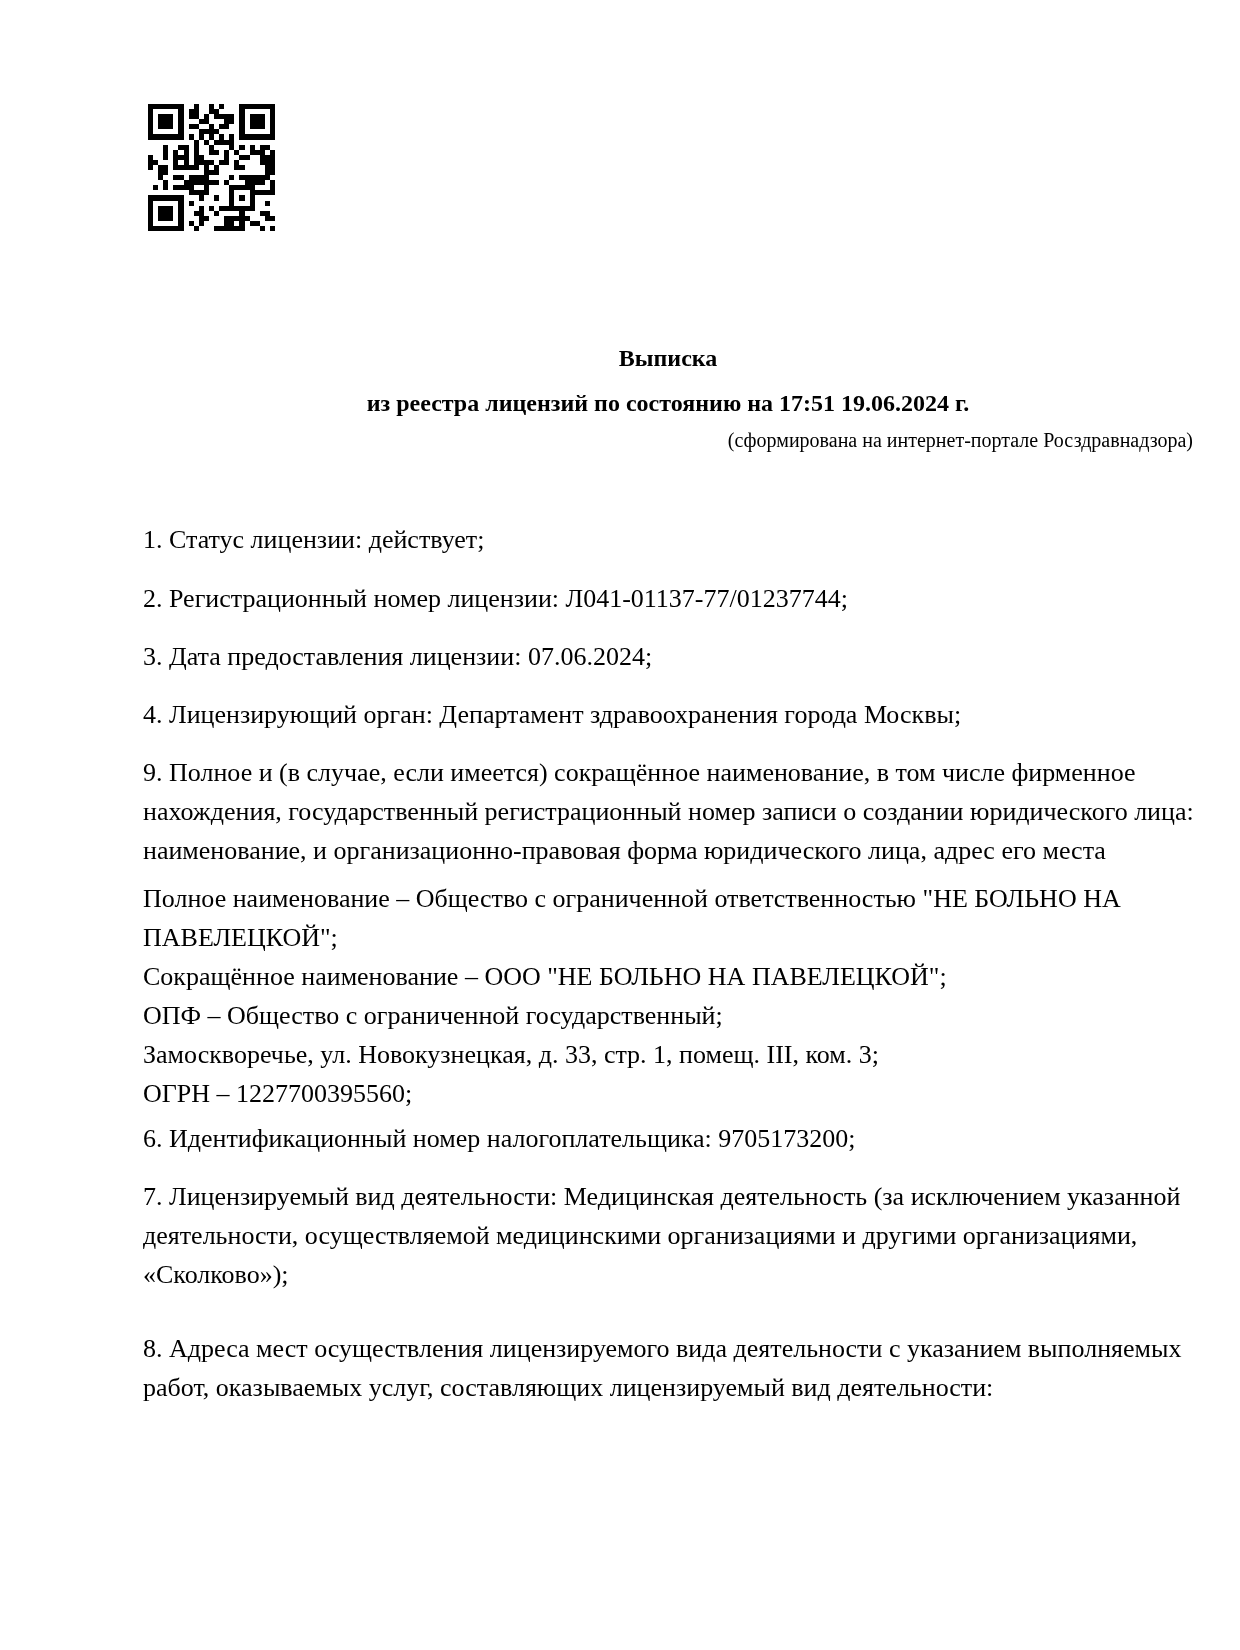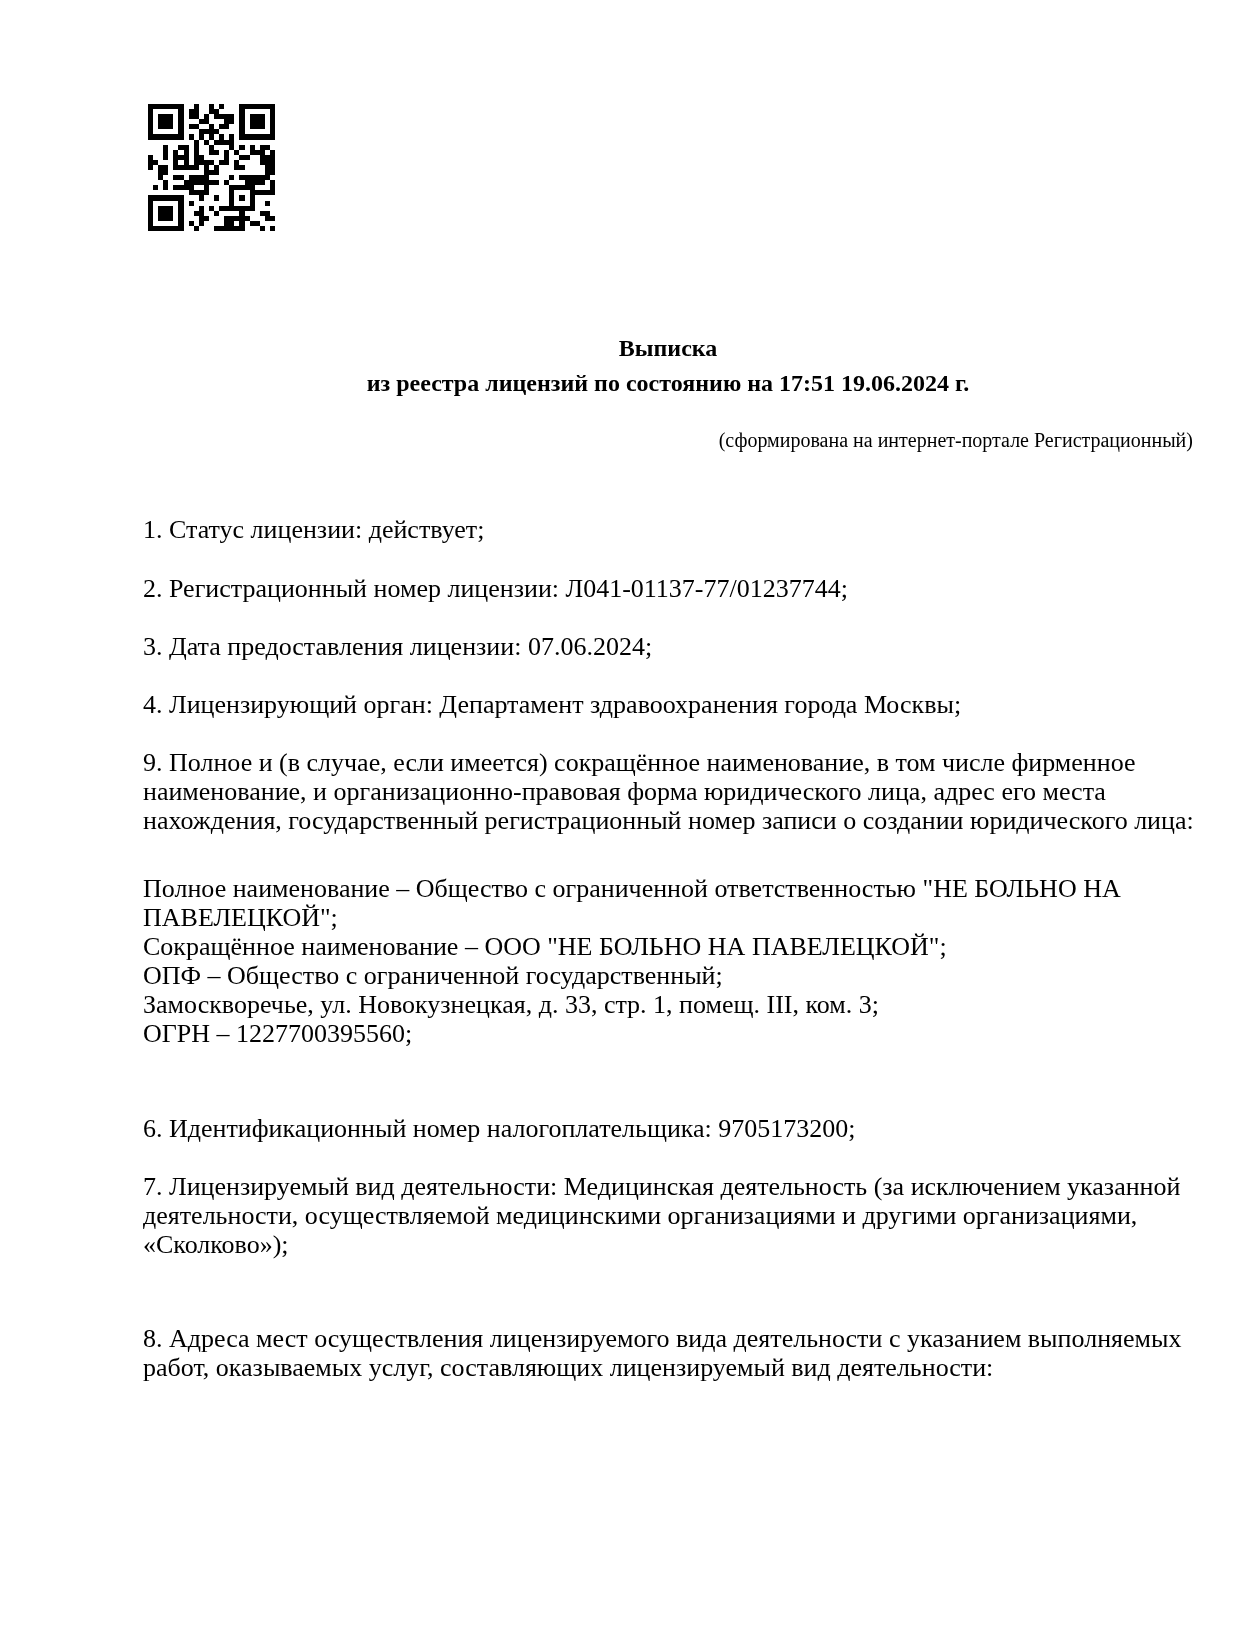--- a/index.html
+++ b/index.html
@@ -39,21 +39,21 @@
     text-align: right;
     font-size: 20px;
     line-height: 25px;
   }
   .para {
     left: 143px;
     width: 1060px;
     font-size: 26px;
     line-height: 29px;
   }
-  .line { white-space: nowrap; }
+  .line { white-space: nowrap; margin-top: 10px; }
 </style>
 </head>
 <body>
 
 <div class="abs" id="qr-code">
     <svg viewBox="0 0 25 25" shape-rendering="crispEdges" fill="#000000" xmlns="http://www.w3.org/2000/svg">
       <rect x="0" y="0" width="1" height="1"></rect>
       <rect x="1" y="0" width="1" height="1"></rect>
       <rect x="2" y="0" width="1" height="1"></rect>
       <rect x="3" y="0" width="1" height="1"></rect>
@@ -361,42 +361,42 @@
       <rect x="22" y="24" width="1" height="1"></rect>
       <rect x="24" y="24" width="1" height="1"></rect>
     </svg>
   </div>
 
 <div class="abs doc-title">
   <div class="line">Выписка</div>
   <div class="line">из реестра лицензий по состоянию на 17:51 19.06.2024 г.</div>
 </div>
 
-<div class="abs doc-subtitle">(сформирована на интернет-портале Регистрационный)</div>
+<div class="abs doc-subtitle">(сформирована на интернет-портале Росздравнадзора)</div>
 
 <div class="abs para" style="top:515px">
   <div class="line">1. Статус лицензии: действует;</div>
 </div>
 
 <div class="abs para" style="top:574px">
   <div class="line">2. Регистрационный номер лицензии: Л041-01137-77/01237744;</div>
 </div>
 
 <div class="abs para" style="top:632px">
   <div class="line">3. Дата предоставления лицензии: 07.06.2024;</div>
 </div>
 
 <div class="abs para" style="top:690px">
   <div class="line">4. Лицензирующий орган: Департамент здравоохранения города Москвы;</div>
 </div>
 
 <div class="abs para" style="top:748px">
   <div class="line">9. Полное и (в случае, если имеется) сокращённое наименование, в том числе фирменное</div>
+  <div class="line">нахождения, государственный регистрационный номер записи о создании юридического лица:</div>
   <div class="line">наименование, и организационно-правовая форма юридического лица, адрес его места</div>
-  <div class="line">нахождения, государственный регистрационный номер записи о создании юридического лица:</div>
 </div>
 
 <div class="abs para" style="top:874px">
   <div class="line">Полное наименование – Общество с ограниченной ответственностью "НЕ БОЛЬНО НА</div>
   <div class="line">ПАВЕЛЕЦКОЙ";</div>
   <div class="line">Сокращённое наименование – ООО "НЕ БОЛЬНО НА ПАВЕЛЕЦКОЙ";</div>
   <div class="line">ОПФ – Общество с ограниченной государственный;</div>
   <div class="line">Замоскворечье, ул. Новокузнецкая, д. 33, стр. 1, помещ. III, ком. 3;</div>
   <div class="line">ОГРН – 1227700395560;</div>
 </div>

